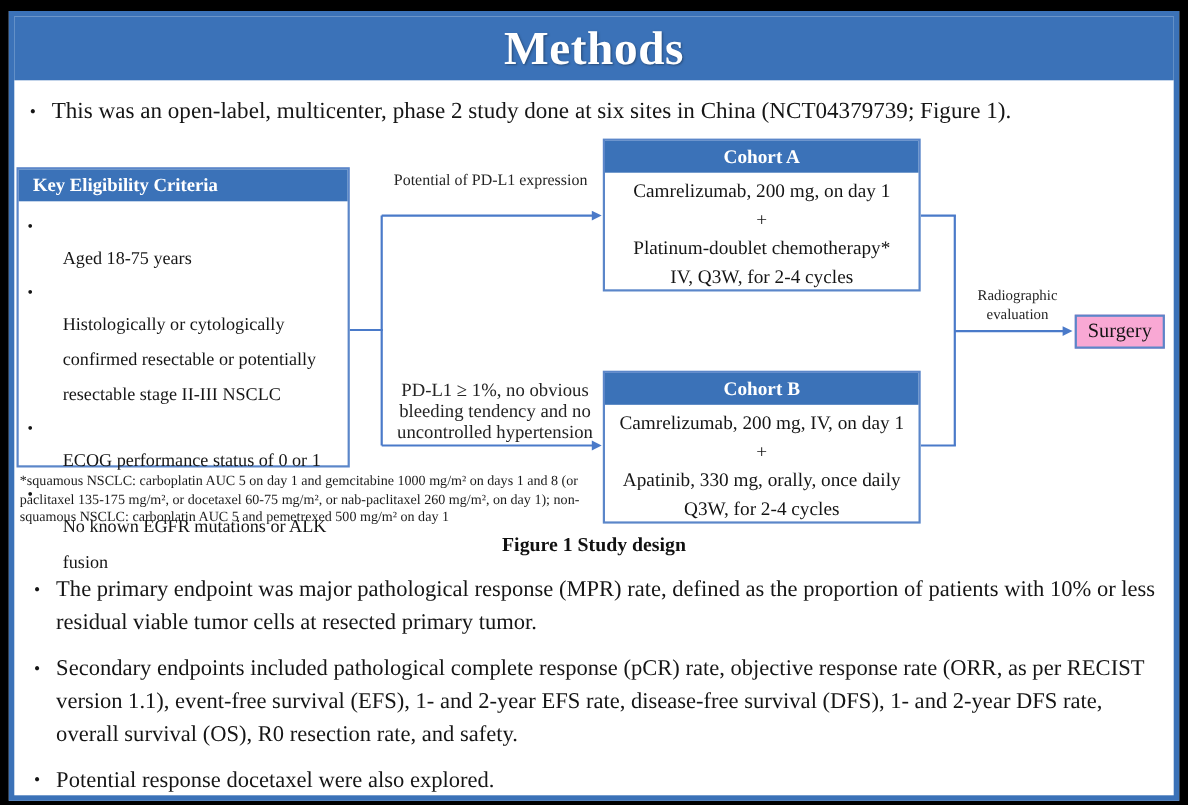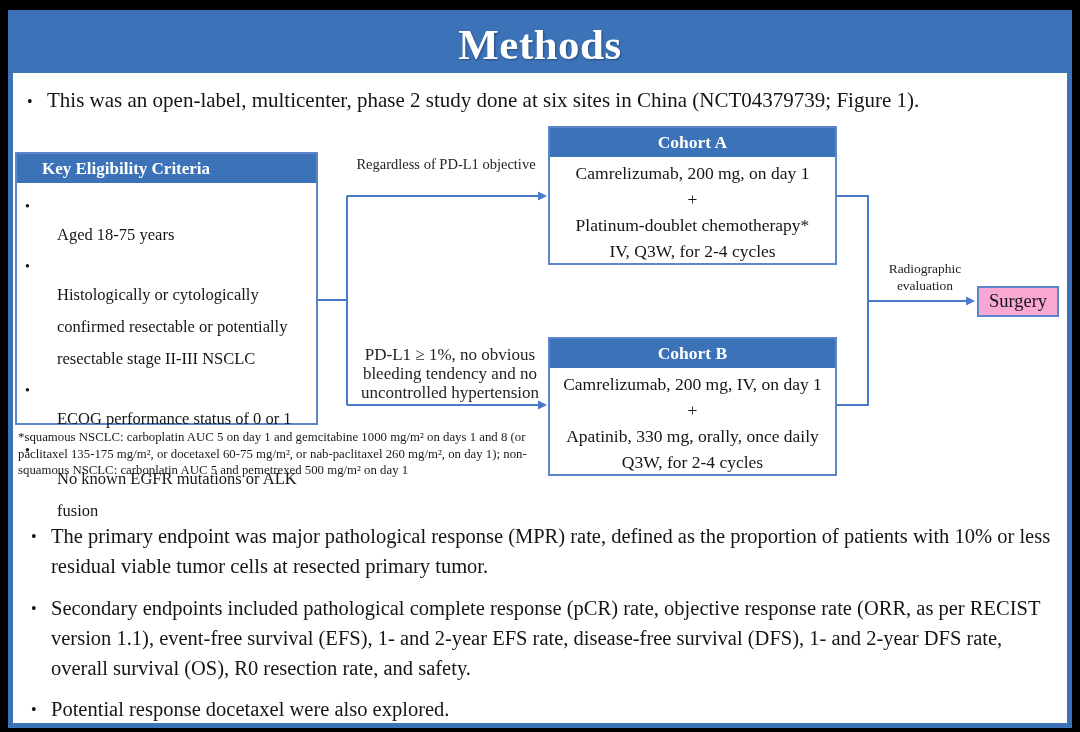--- a/index.html
+++ b/index.html
@@ -29,21 +29,21 @@
   .b1{left:18px;top:506px;width:1024px;font-size:20.5px;line-height:30px;}
   .b2{left:18px;top:578px;width:1024px;font-size:20.5px;line-height:30px;}
   .b3{left:18px;top:679px;width:1024px;font-size:20.5px;line-height:30px;}
   
   .dbox{position:absolute;background:#fff;border:2px solid #5b86c9;box-sizing:border-box;}
   .dbox .hd{
     background:#3b72b8;color:#fff;font-weight:bold;
     display:flex;align-items:center;box-sizing:border-box;
   }
   .elig{left:2px;top:137px;width:303px;height:273px;}
-  .elig .hd{height:29px;font-size:17px;padding-left:25px;}
+  .elig .hd{height:29px;font-size:17px;padding-left:13px;}
   .elig .body{padding:8px 6px 0 8px;}
   .elig-item{display:flex;font-size:16.5px;line-height:32px;color:#151515;}
   .elig-item .dot{width:15px;flex:0 0 15px;font-size:14px;}
   .elig-item .gap{width:17px;flex:0 0 17px;}
   .elig-item .txt{flex:1;max-width:252px;margin-top:28px;}
   .cohort{left:535px;width:289px;height:139px;}
   .cohort-a{top:111px;}
   .cohort-b{top:322px;}
   .cohort .hd{height:29px;font-size:17.5px;justify-content:center;}
   .cohort .body{padding-top:3px;text-align:center;font-size:17.5px;line-height:26px;color:#151515;}
@@ -119,21 +119,21 @@
         <span class="txt">ECOG performance status of 0 or 1</span>
       </div>
       <div class="elig-item">
         <span class="dot">•</span>
           <span class="gap"></span>
         <span class="txt">No known EGFR mutations or ALK fusion</span>
       </div>
     </div>
   </div>
 
-  <div class="flow-label lbl-top">Regardless  of PD-L1 objective</div>
+  <div class="flow-label lbl-top">Potential  of PD-L1 expression</div>
   <div class="flow-label lbl-bottom">PD-L1 ≥ 1%, no obvious bleeding  tendency  and no uncontrolled  hypertension</div>
 
   <div class="dbox cohort cohort-a">
     <div class="hd">Cohort A</div>
     <div class="body">
       <div>Camrelizumab, 200 mg, on day 1</div>
       <div>+</div>
       <div>Platinum-doublet chemotherapy*</div>
       <div>IV, Q3W, for 2-4 cycles</div>
     </div>
@@ -147,20 +147,21 @@
       <div>Apatinib, 330 mg, orally, once daily</div>
       <div>Q3W, for 2-4 cycles</div>
     </div>
   </div>
 
   <div class="flow-label lbl-radio">Radiographic evaluation</div>
   <div class="surgery">Surgery</div>
 
   <div class="footnote">*squamous NSCLC: carboplatin AUC 5 on day 1 and gemcitabine 1000 mg/m² on days 1 and 8 (or paclitaxel 135-175 mg/m², or docetaxel 60-75 mg/m², or nab-paclitaxel 260 mg/m², on day 1); non-squamous NSCLC: carboplatin AUC 5 and pemetrexed 500 mg/m² on day 1</div>
 
+  <div class="caption">Figure 1 Study design</div>
 
   <div class="bullet-row b1">
     <span class="dot">•</span>
     <span class="txt">The primary endpoint was major pathological response (MPR) rate, defined as the proportion of patients with 10% or less residual viable tumor cells at resected primary tumor.</span>
   </div>
   <div class="bullet-row b2">
     <span class="dot">•</span>
     <span class="txt">Secondary endpoints included pathological complete response (pCR) rate, objective  response rate (ORR, as per RECIST version 1.1), event-free survival (EFS), 1- and 2-year EFS rate, disease-free survival (DFS), 1- and 2-year DFS rate, overall survival (OS), R0 resection rate, and safety.</span>
   </div>
   <div class="bullet-row b3">

